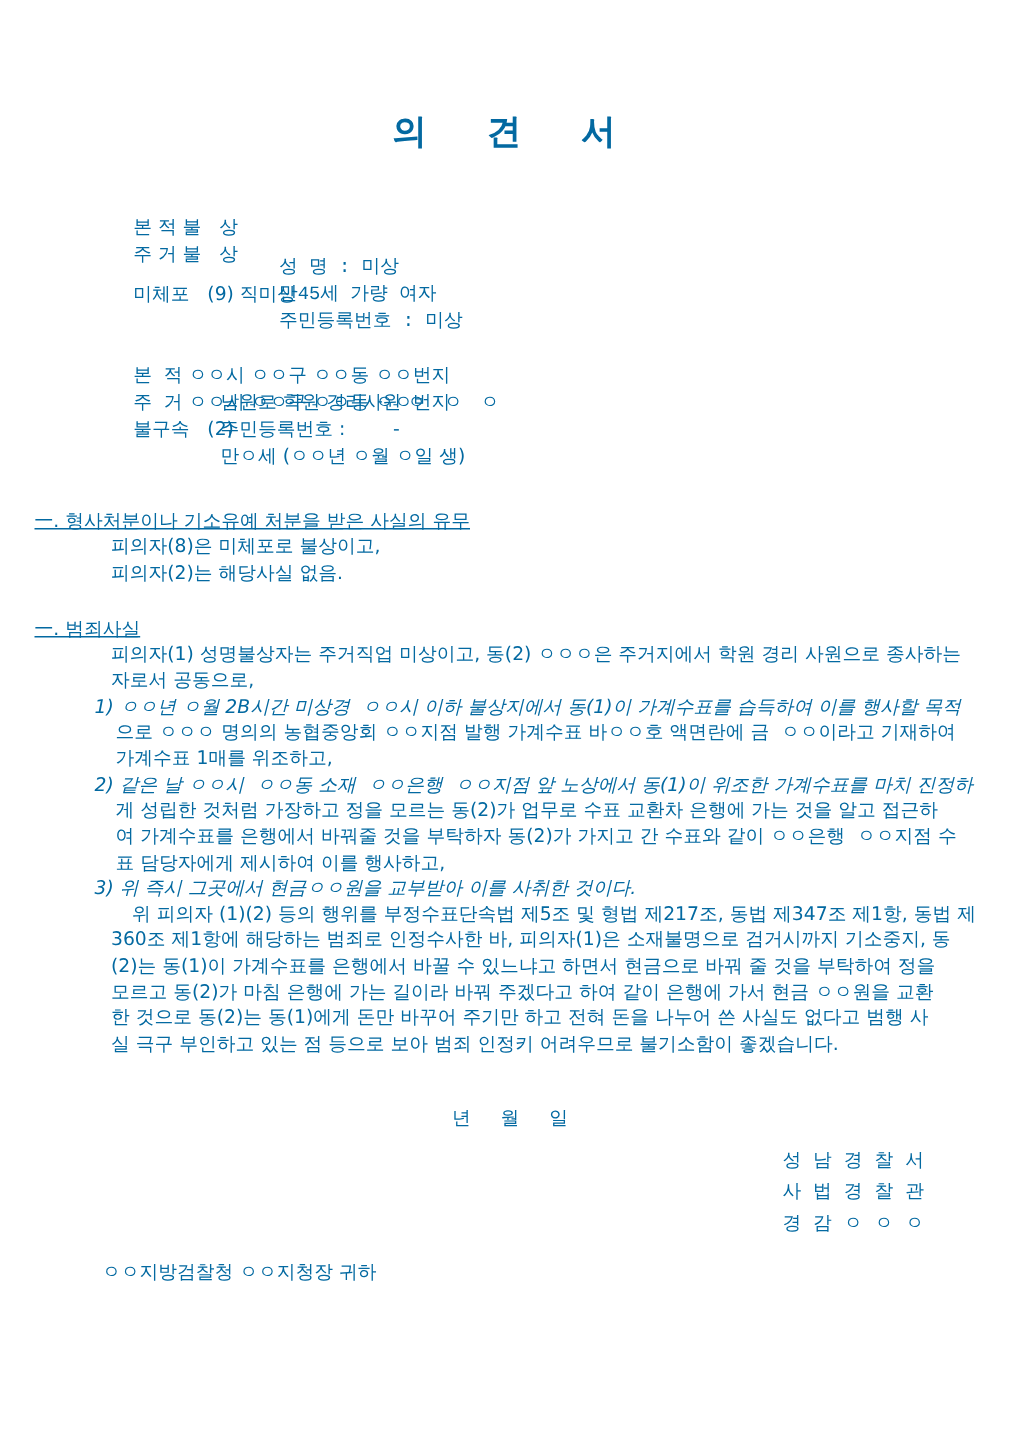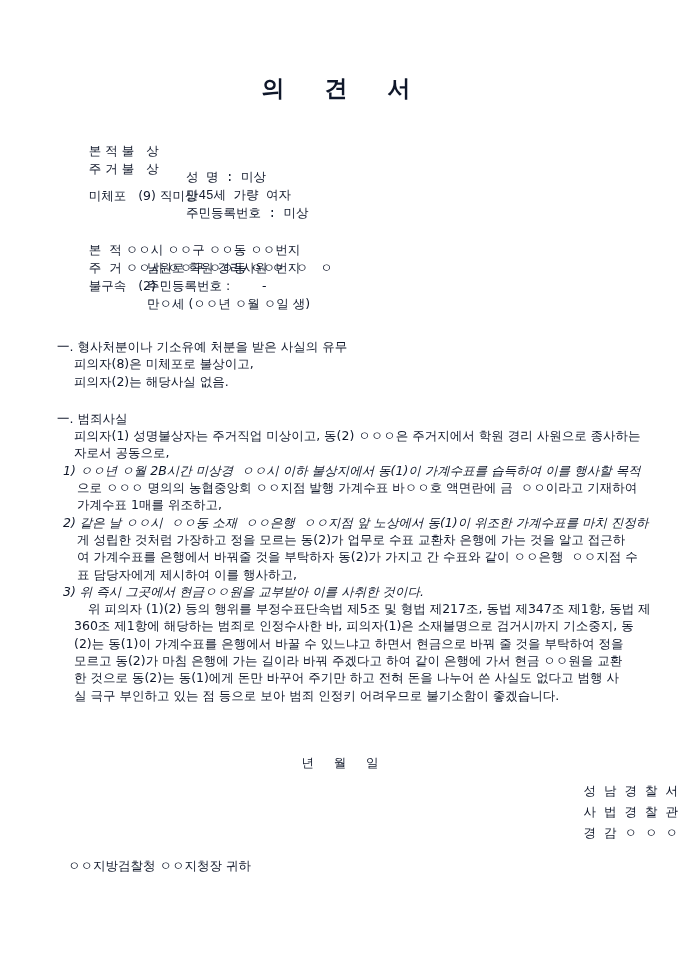--- a/index.html
+++ b/index.html
@@ -1,21 +1,21 @@
 <!DOCTYPE html>
 <html><head>
 <meta charset="utf-8">
 <style>
   html,body{margin:0;padding:0;background:#e8e8e8;}
   .page{
     position:relative;
     width:680px;height:962px;
     margin:0 auto;
     background:#ffffff;
-    color:#0f172a;
+    color:#0369a1;
     font-family:"DejaVu Sans","Liberation Sans",sans-serif;
     overflow:hidden;
     box-sizing:border-box;
   }
   .title{
     margin:75px 0 0 0;
     text-align:center;
     font-size:23px;
     font-weight:bold;
     letter-spacing:8px;
@@ -40,36 +40,37 @@
   .hright.col-b{left:90px;} 
   
   .body-block{margin-top:25px;}
   .bline{
     font-size:12.5px;
     line-height:17.3px;
     height:17.3px;
     white-space:pre;
   }
   .bline.gap-after{margin-bottom:20px;}
-  .ind-a{margin-left:57px;}
+  .ind-a{margin-left:23px;text-decoration:underline;}
   .ind-b{margin-left:74px;}
   .ind-num{margin-left:63px;font-style:italic;}
   .ind-cont{margin-left:77px;}
   .ind-para{margin-left:88px;}
   
   .date-line{
-    margin-top:50px;
+    margin-top:32px;
     text-align:center;
     font-size:12.5px;
     line-height:17px;height:17px;
     white-space:pre;
   }
   .sig-block{margin-top:9px;}
   .sig-line{
     text-align:right;
+    margin-right:62px;
     font-size:12.5px;
     line-height:21px;height:21px;
     white-space:pre;
     letter-spacing:2px;
   }
   .addressee{
     margin-top:14px;
     margin-left:68px;
     font-size:12.5px;
     line-height:17px;height:17px;

